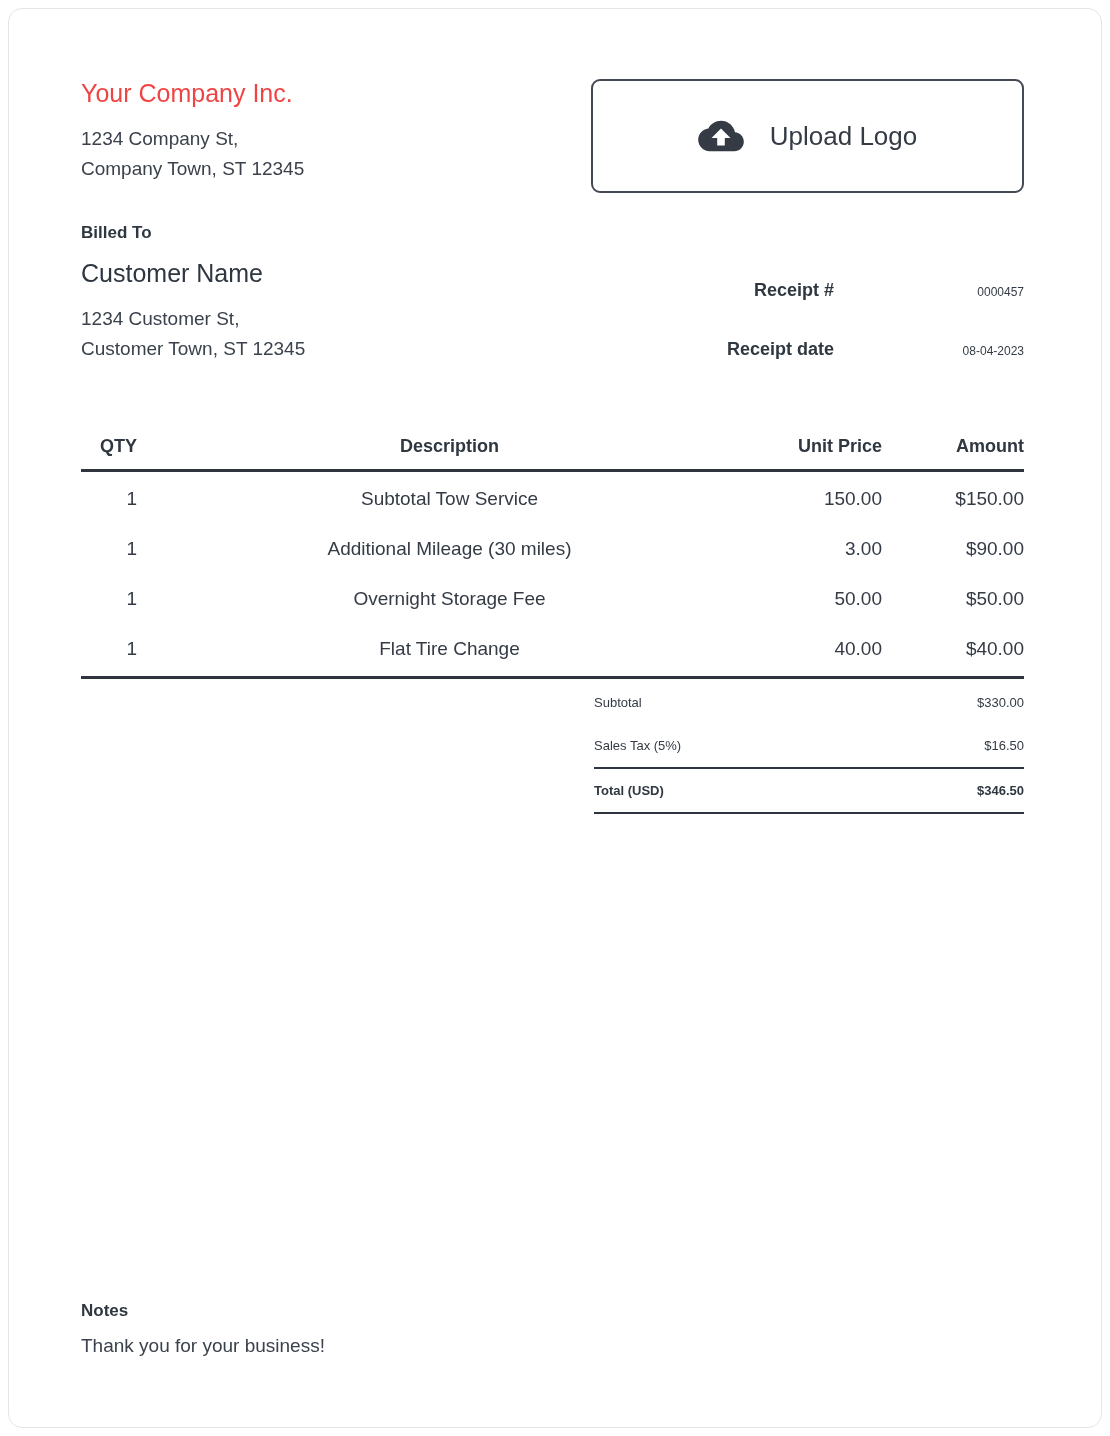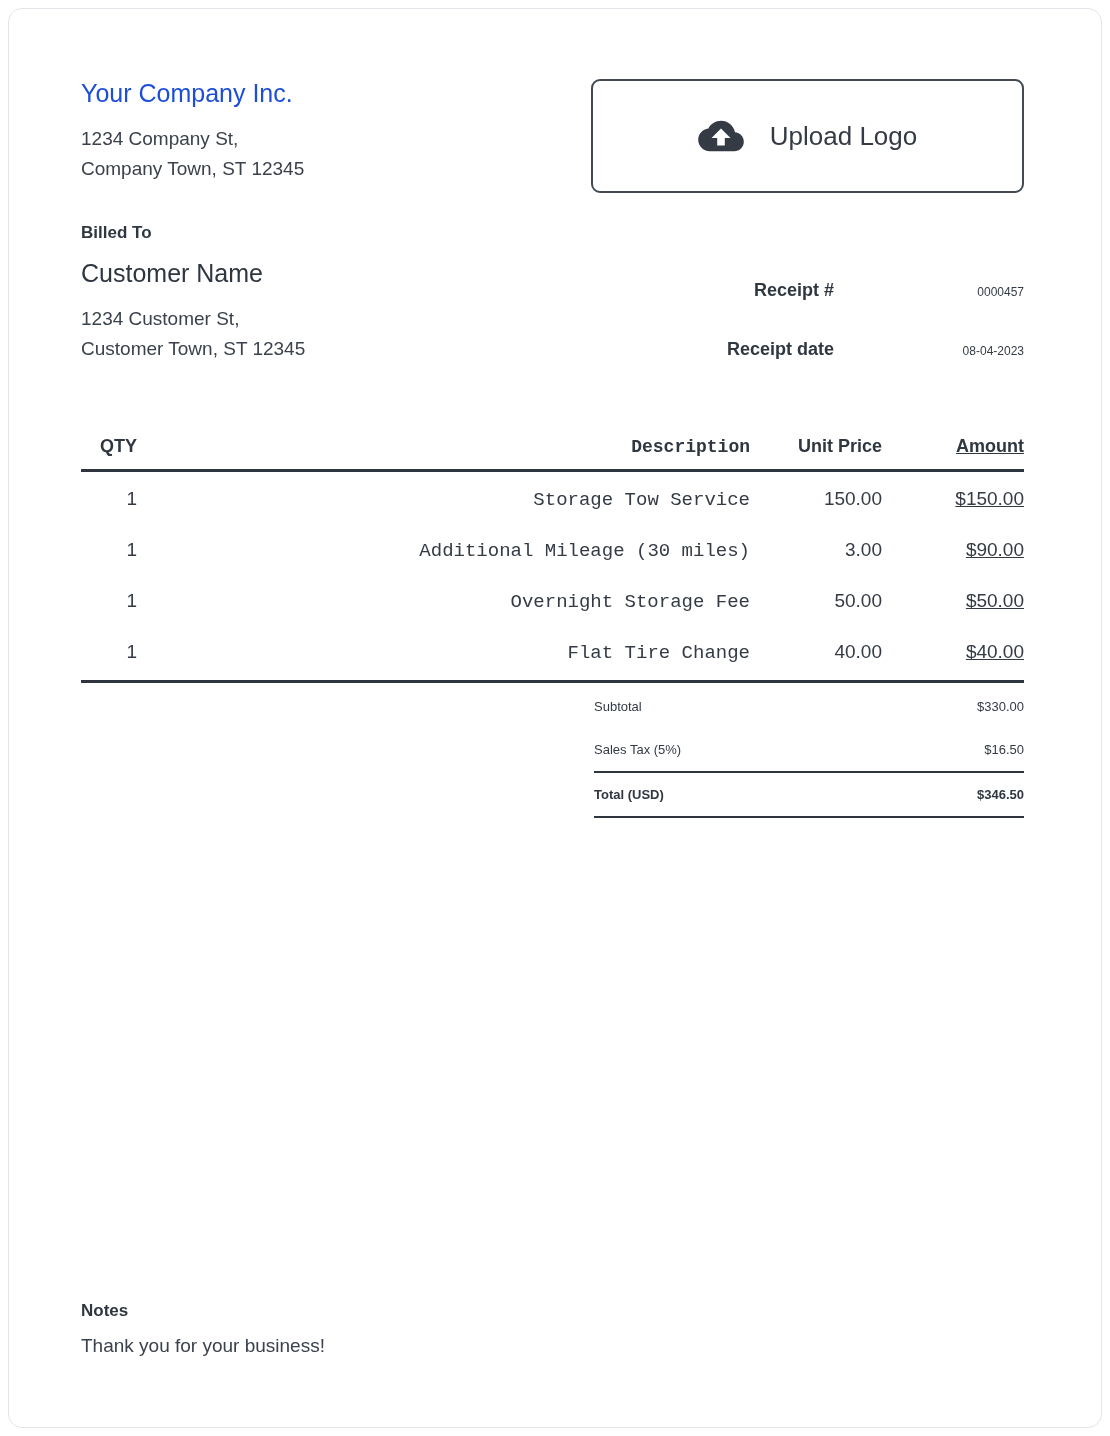--- a/index.html
+++ b/index.html
@@ -16,21 +16,21 @@
     background: #ffffff;
     border: 1px solid #e2e5ea;
     border-radius: 14px;
     padding: 70px 77px 70px 72px;
     display: flex;
     flex-direction: column;
   }
 
   
   .header-row { display: flex; justify-content: space-between; align-items: flex-start; }
-  .company-name { font-size: 25px; font-weight: 400; color: #1d4ed8; margin-bottom: 16px; }
+  .company-name { font-size: 25px; font-weight: 400; color: #ef4444; margin-bottom: 16px; }
   .company-address { font-size: 19px; line-height: 30px; color: #3b424c; }
   .upload-logo-btn {
     width: 433px; height: 114px;
     border: 2px solid #434a54;
     border-radius: 9px;
     background: #ffffff;
     display: flex; align-items: center; justify-content: center;
     gap: 26px;
     cursor: pointer;
     font-family: "Liberation Sans", sans-serif;
@@ -62,23 +62,23 @@
   .items-table { margin-top: 72px; }
   .t-row {
     display: grid;
     grid-template-columns: 56px 1fr 120px 130px;
     column-gap: 12px;
     align-items: baseline;
   }
   .t-head { padding-bottom: 12px; border-bottom: 3px solid #2e353e; }
   .t-head > div { font-size: 18px; font-weight: 700; color: #2f3740; }
   .col-qty { text-align: right; }
-  .col-desc { text-align: right; font-family: Liberation Mono, monospace; }
+  .col-desc { text-align: center; }
   .col-unit { text-align: right; }
-  .col-amount { text-align: right; text-decoration: underline; }
+  .col-amount { text-align: right; }
   .t-body .t-row { padding: 14px 0; font-size: 19px; color: #343b45; }
   .t-body .t-row:first-child { padding-top: 16px; }
   .t-body { border-bottom: 3px solid #2e353e; padding-bottom: 2px; }
 
   
   .totals-block { width: 430px; margin-left: auto; }
   .totals-row {
     display: flex; justify-content: space-between; align-items: baseline;
     padding: 14px 0;
     font-size: 13px;
@@ -144,21 +144,21 @@
   <div class="items-table">
     <div class="t-row t-head">
       <div class="col-qty">QTY</div>
       <div class="col-desc">Description</div>
       <div class="col-unit">Unit Price</div>
       <div class="col-amount">Amount</div>
     </div>
     <div class="t-body">
       <div class="t-row">
         <div class="col-qty">1</div>
-        <div class="col-desc">Storage Tow Service</div>
+        <div class="col-desc">Subtotal Tow Service</div>
         <div class="col-unit">150.00</div>
         <div class="col-amount">$150.00</div>
       </div>
       <div class="t-row">
         <div class="col-qty">1</div>
         <div class="col-desc">Additional Mileage (30 miles)</div>
         <div class="col-unit">3.00</div>
         <div class="col-amount">$90.00</div>
       </div>
       <div class="t-row">

